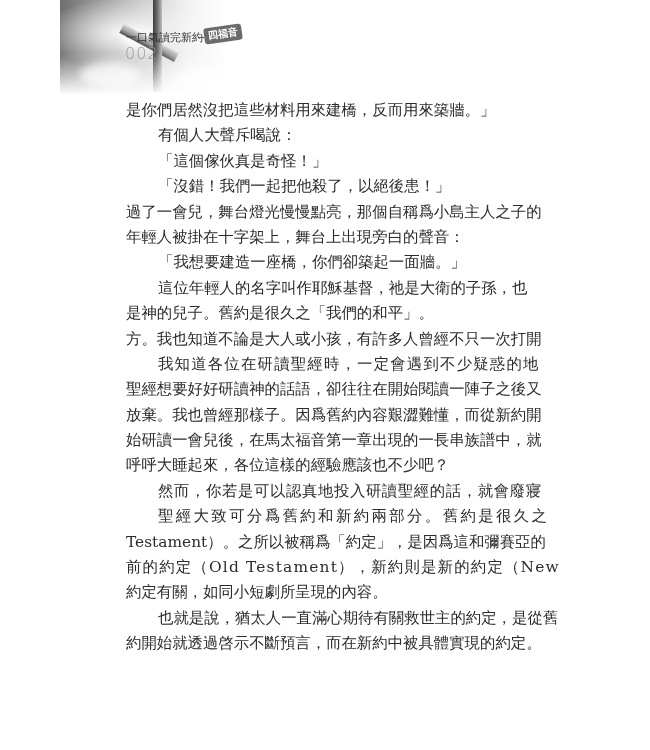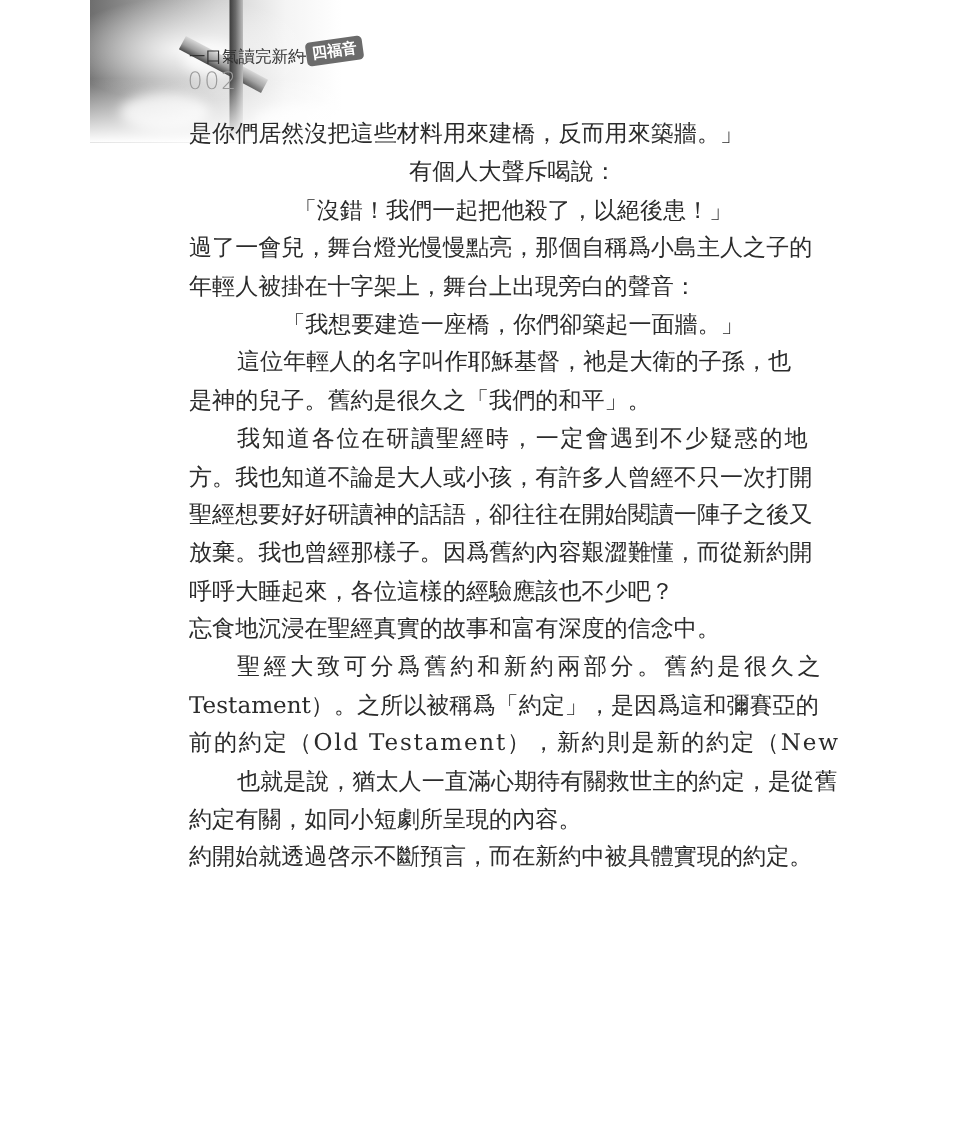--- a/index.html
+++ b/index.html
@@ -98,34 +98,33 @@
       top: 44px;
       font-family: "DejaVu Sans", "Liberation Sans", sans-serif;
       font-size: 16px;
       color: #9a9a9a;
       letter-spacing: 1px;
       font-weight: 300;
     }
     .content {
       position: absolute;
       left: 126px;
-      top: 77px;
+      top: 98px;
       width: 400px;
       color: #2b2b2b;
       font-size: 15.4px;
       line-height: 25.4px;
     }
     .line {
       height: 25.4px;
       white-space: nowrap;
       overflow: visible;
     }
     .line.indent {
       padding-left: 32px;
-      text-align: center;
     }
     .line.justify {
       letter-spacing: 0.6px;
     }
     .line.wide {
       letter-spacing: 2.4px;
     }
     .line.wide2 {
       letter-spacing: 1.2px;
     }
@@ -144,31 +143,33 @@
 </div>
 
 <div class="series-title">一口氣讀完新約</div>
 <div class="series-dash"></div>
 <div class="series-badge">四福音</div>
 <div class="page-number">002</div>
 
 <div class="content">
   <div class="line">是你們居然沒把這些材料用來建橋，反而用來築牆。」</div>
   <div class="line indent">有個人大聲斥喝說：</div>
+  <div class="line indent">「這個傢伙真是奇怪！」</div>
   <div class="line indent">「沒錯！我們一起把他殺了，以絕後患！」</div>
   <div class="line">過了一會兒，舞台燈光慢慢點亮，那個自稱爲小島主人之子的</div>
   <div class="line">年輕人被掛在十字架上，舞台上出現旁白的聲音：</div>
   <div class="line indent">「我想要建造一座橋，你們卻築起一面牆。」</div>
   <div class="line indent">這位年輕人的名字叫作耶穌基督，祂是大衛的子孫，也</div>
   <div class="line">是神的兒子。舊約是很久之「我們的和平」。</div>
+  <div class="line">方。我也知道不論是大人或小孩，有許多人曾經不只一次打開</div>
   <div class="line indent wide2">我知道各位在研讀聖經時，一定會遇到不少疑惑的地</div>
-  <div class="line">方。我也知道不論是大人或小孩，有許多人曾經不只一次打開</div>
   <div class="line">聖經想要好好研讀神的話語，卻往往在開始閱讀一陣子之後又</div>
   <div class="line">放棄。我也曾經那樣子。因爲舊約內容艱澀難懂，而從新約開</div>
+  <div class="line">始研讀一會兒後，在馬太福音第一章出現的一長串族譜中，就</div>
   <div class="line">呼呼大睡起來，各位這樣的經驗應該也不少吧？</div>
-  <div class="line">忘食地沉浸在聖經真實的故事和富有深度的信念中。</div>
+  <div class="line indent justify">然而，你若是可以認真地投入研讀聖經的話，就會廢寢</div>
   <div class="line indent wide">聖經大致可分爲舊約和新約兩部分。舊約是很久之</div>
   <div class="line">Testament）。之所以被稱爲「約定」，是因爲這和彌賽亞的</div>
   <div class="line wide2">前的約定（Old Testament），新約則是新的約定（New</div>
+  <div class="line">約定有關，如同小短劇所呈現的內容。</div>
   <div class="line indent">也就是說，猶太人一直滿心期待有關救世主的約定，是從舊</div>
-  <div class="line">約定有關，如同小短劇所呈現的內容。</div>
   <div class="line">約開始就透過啓示不斷預言，而在新約中被具體實現的約定。</div>
 </div>
 
 </body></html>

